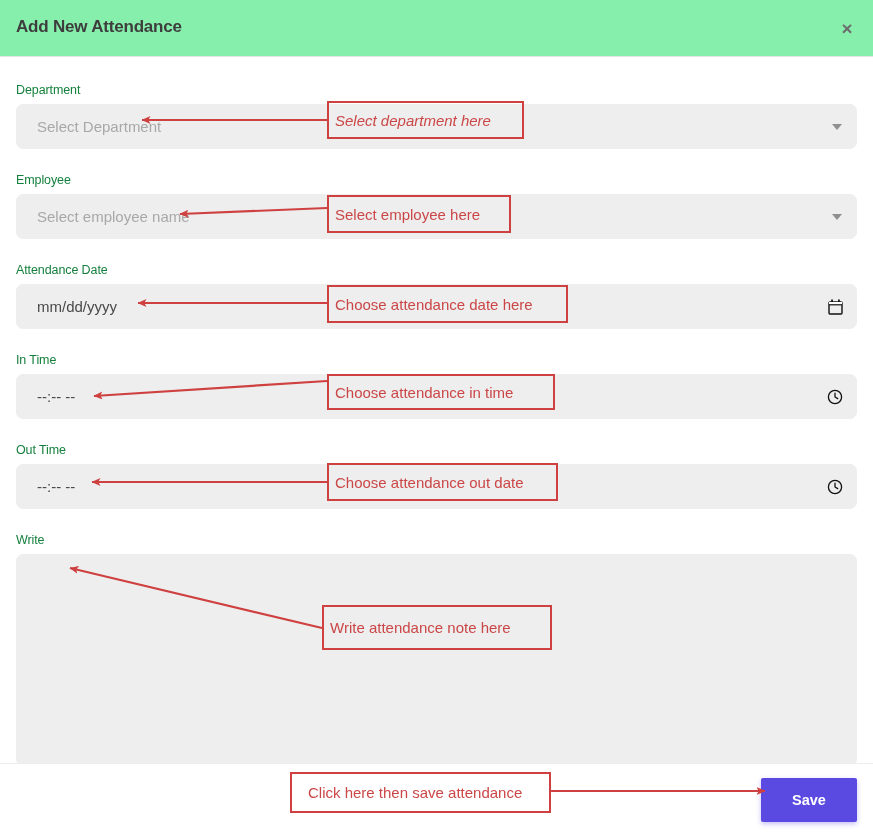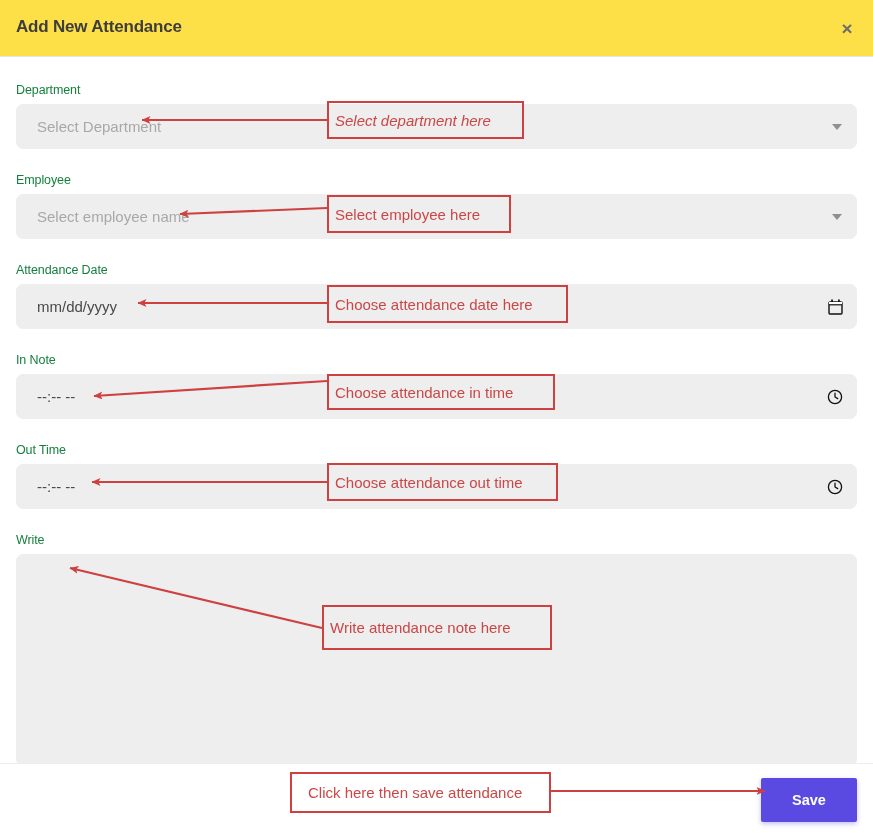--- a/index.html
+++ b/index.html
@@ -17,21 +17,21 @@
     overflow: hidden;
   }
 
   
   .modal-header {
     position: absolute;
     left: 0; top: 0;
     width: 873px;
     height: 57px;
     border-bottom: 1px solid #e6e6e6;
-    background: #fde047;
+    background: #86efac;
   }
   .modal-title {
     position: absolute;
     left: 16px; top: 17px;
     font-size: 17px;
     font-weight: bold;
     color: #3d3d3d;
     letter-spacing: -0.2px;
   }
   .close-btn {
@@ -196,21 +196,21 @@
           <rect x="3.2" y="0.5" width="1.7" height="3.4" fill="#111"></rect>
           <rect x="10.1" y="0.5" width="1.7" height="3.4" fill="#111"></rect>
           <rect x="1" y="3" width="13" height="2.6" fill="#fff"></rect>
           <rect x="1" y="5.2" width="13" height="1.2" fill="#111"></rect>
         </svg>
       </span>
     </div>
   </div>
 
   <div class="field-group" style="top:296px;">
-    <label class="field-label">In Note</label>
+    <label class="field-label">In Time</label>
     <div class="control">
       <span class="value-dim">--:-- --</span>
       <span class="field-icon">
         <svg width="16" height="16" viewBox="0 0 16 16">
           <circle cx="8" cy="8" r="6.6" fill="none" stroke="#111" stroke-width="1.3"></circle>
           <path d="M8 4.2 L8 8 L10.7 9.6" fill="none" stroke="#111" stroke-width="1.3" stroke-linecap="round"></path>
         </svg>
       </span>
     </div>
   </div>
@@ -273,21 +273,21 @@
 
   <div class="anno-box" style="left:327px; top:285px; width:241px; height:38px;text-align:center;">
     <span>Choose attendance date here</span>
   </div>
 
   <div class="anno-box" style="left:327px; top:374px; width:228px; height:36px;">
     <span>Choose attendance in time</span>
   </div>
 
   <div class="anno-box" style="left:327px; top:463px; width:231px; height:38px;">
-    <span>Choose attendance out time</span>
+    <span>Choose attendance out date</span>
   </div>
 
   <div class="anno-box" style="left:322px; top:605px; width:230px; height:45px;">
     <span>Write attendance note here</span>
   </div>
 
   <div class="anno-box opaque" style="left:290px; top:772px; width:261px; height:41px;padding-left:16px;">
     <span>Click here then save attendance</span>
   </div>
 

